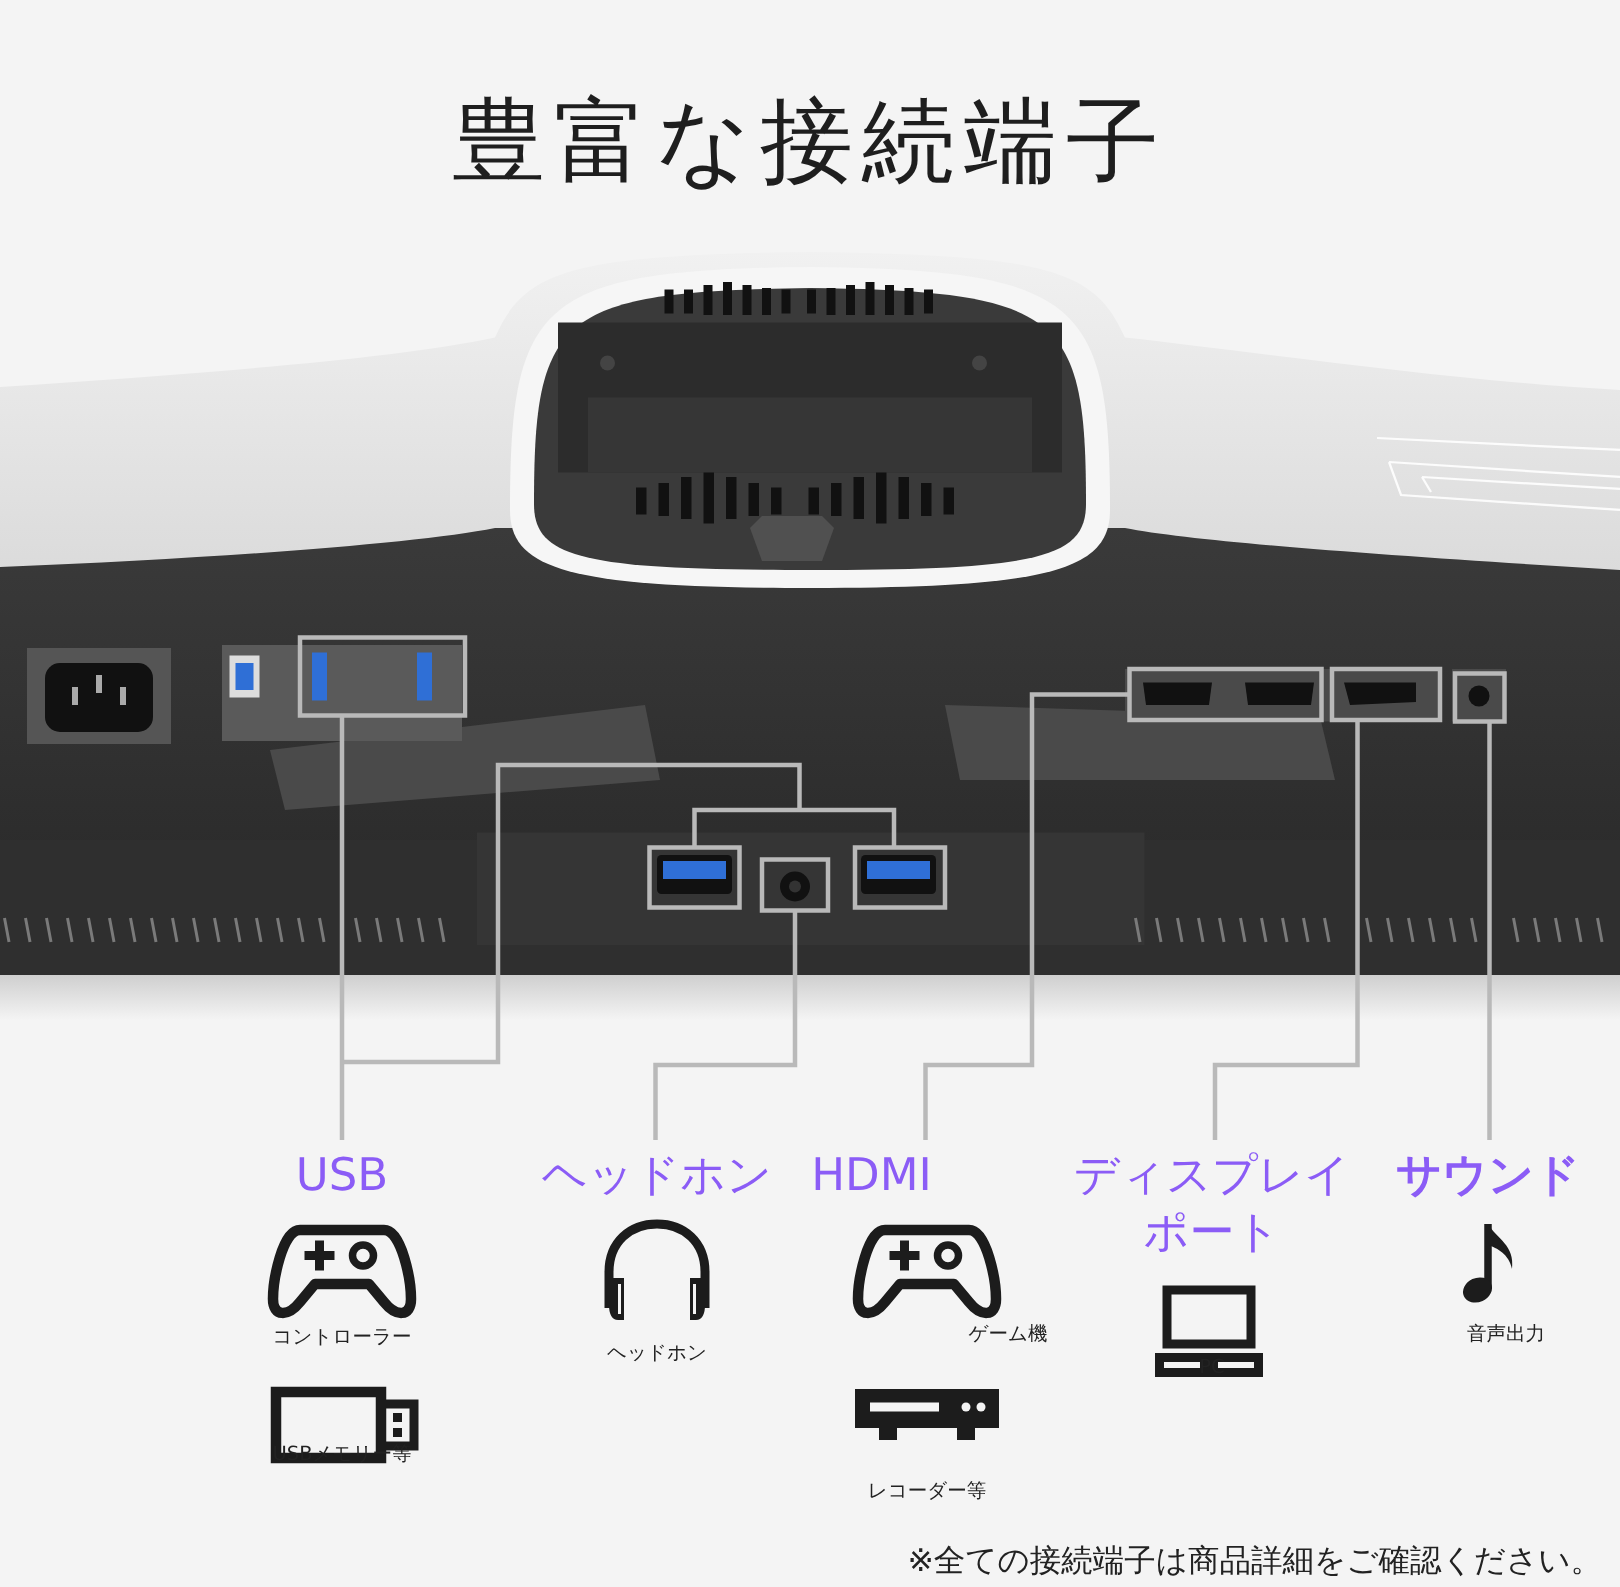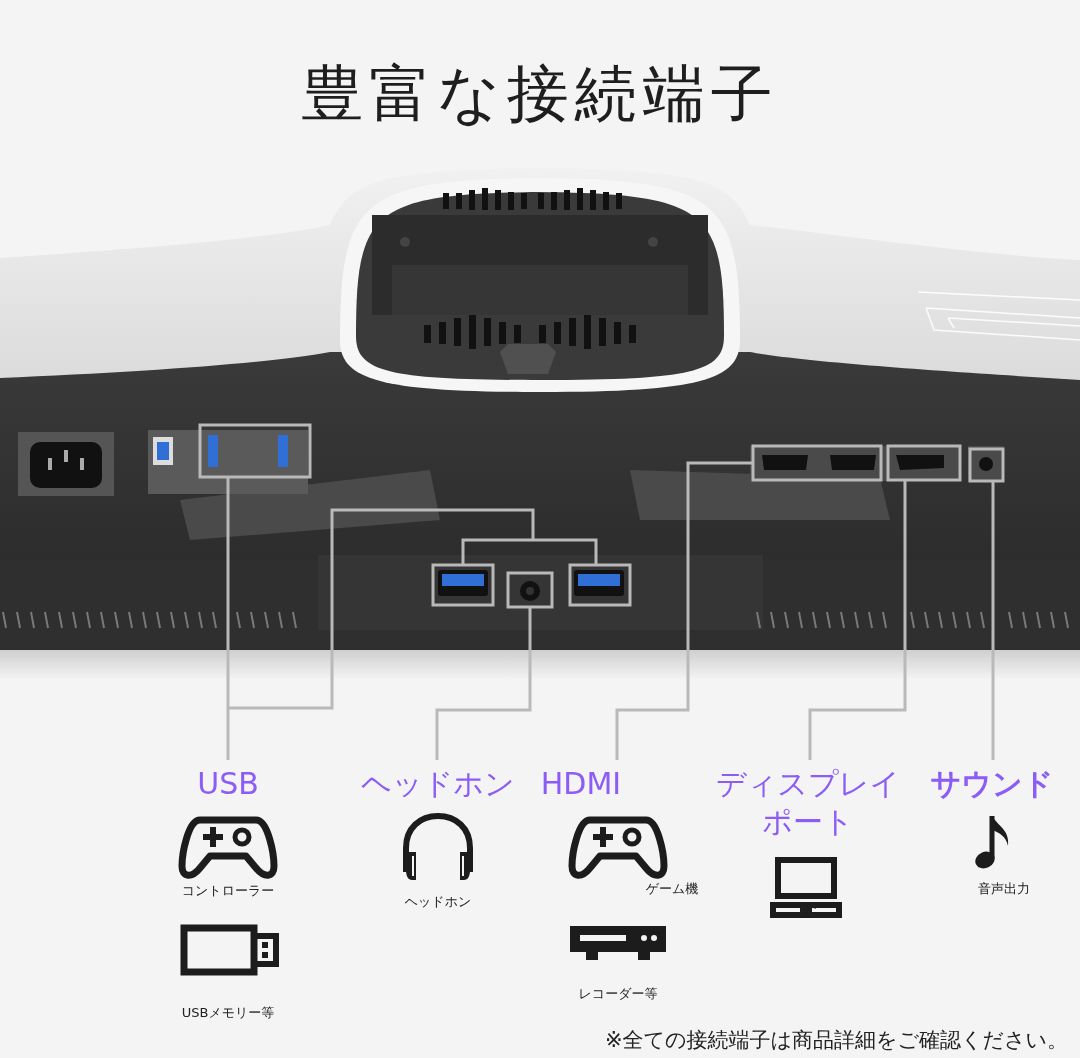--- a/index.html
+++ b/index.html
@@ -223,21 +223,21 @@
       <rect x="32" y="13" width="6" height="20" fill="#1c1c1c"></rect>
     <circle cx="64" cy="23" r="7" fill="none" stroke="#1c1c1c" stroke-width="5"></circle>
   </svg>
   <div class="sub-label" style="left:228px; top:882px;">コントローラー</div>
   <svg class="icon" style="left:230px; top:924px;" width="100" height="52" viewBox="0 0 100 52">
     <rect x="4" y="4" width="70" height="44" fill="none" stroke="#1c1c1c" stroke-width="7"></rect>
     <rect x="74" y="12" width="22" height="28" fill="none" stroke="#1c1c1c" stroke-width="6"></rect>
     <rect x="82" y="18" width="6" height="6" fill="#1c1c1c"></rect>
       <rect x="82" y="28" width="6" height="6" fill="#1c1c1c"></rect>
   </svg>
-  <div class="sub-label" style="left:228px; top:1004px;">USBメモリー等</div>
+  <div class="sub-label" style="left:228px; top:960px;">USBメモリー等</div>
 
   <svg class="icon" style="left:438px; top:812px;" width="80" height="72" viewBox="0 0 80 72">
     <path d="M8 60 V36 C8 16 22 4 40 4 C58 4 72 16 72 36 V60" fill="none" stroke="#1c1c1c" stroke-width="6"></path>
     <path d="M8 40 H18 V68 H14 C10 68 8 64 8 58 Z" fill="#1c1c1c"></path>
     <path d="M72 40 H62 V68 H66 C70 68 72 64 72 58 Z" fill="#1c1c1c"></path>
     <path d="M14 44 H16 V64 H14 Z" fill="#f4f4f4"></path>
       <path d="M64 44 H66 V64 H64 Z" fill="#f4f4f4"></path>
   </svg>
   <div class="sub-label" style="left:438px; top:893px;">ヘッドホン</div>
 

